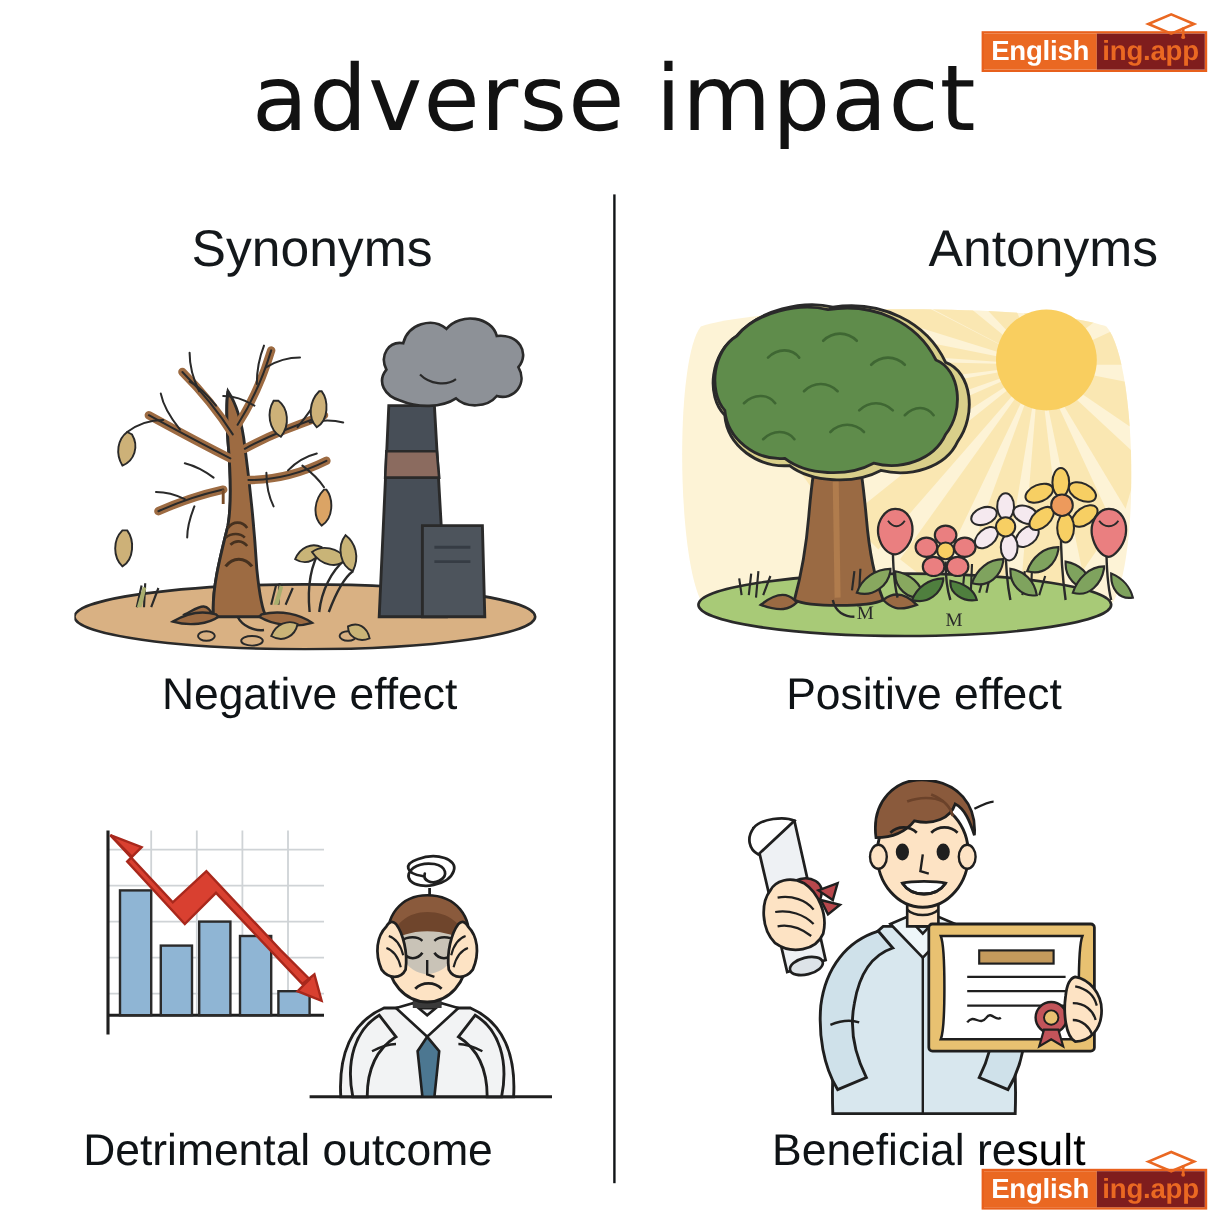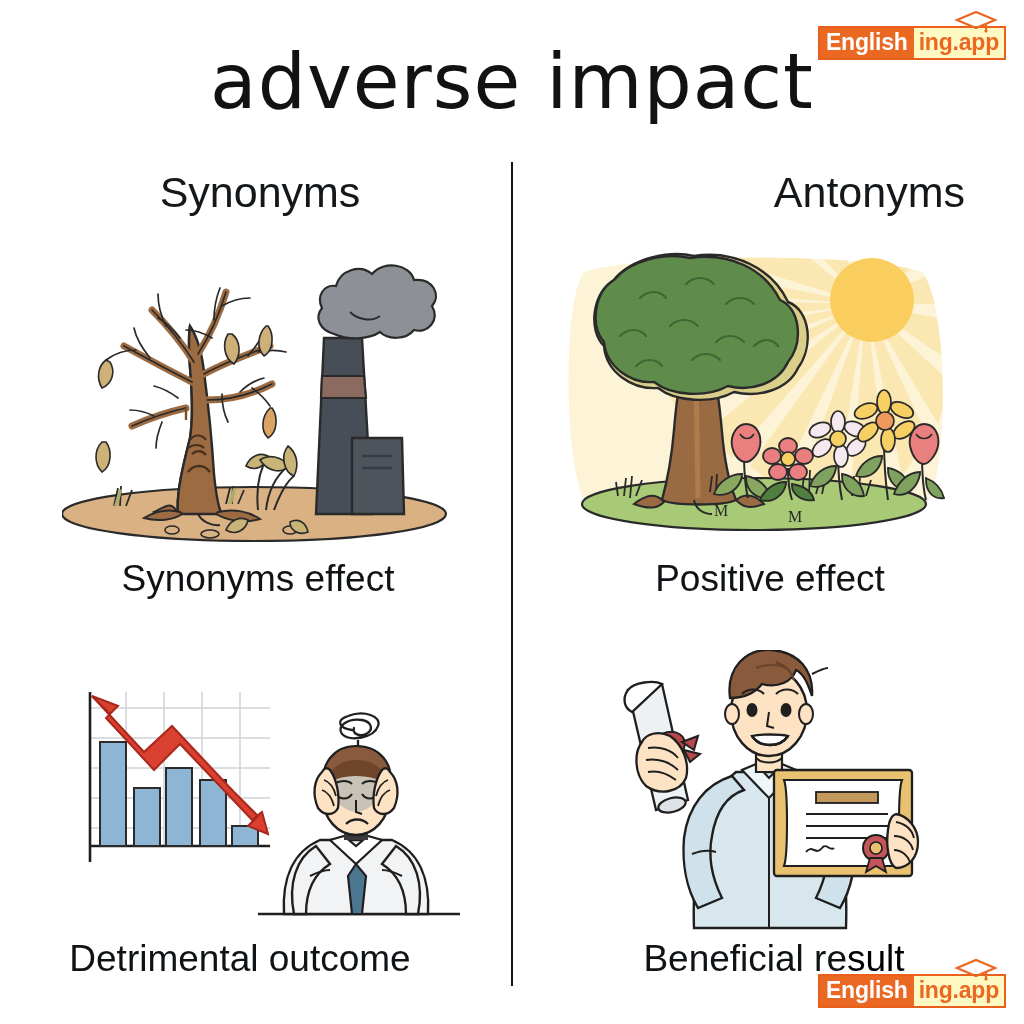--- a/index.html
+++ b/index.html
@@ -32,21 +32,21 @@
     line-height: 1;
     letter-spacing: 1px;
     color: #121212;
     font-family: "DejaVu Sans", sans-serif;
     font-weight: 400;
   }
 
   
   .col-head {
     position: absolute;
-    top: 168px;
+    top: 184px;
     font-size: 43px;
     color: #14181b;
     text-align: center;
     font-family: "Liberation Sans", sans-serif;
   }
   .col-head.left  { left: 60px;  width: 400px; }
   .col-head.right { left: 565px; width: 400px; text-align: right; }
 
   
   .divider {
@@ -92,21 +92,21 @@
   }
   .logo .seg-a {
     background: #ea6822;
     color: #ffffff;
     font-weight: bold;
     padding: 1px 6px 2px 6px;
     letter-spacing: -0.2px;
     font-family: "Liberation Sans", sans-serif;
   }
   .logo .seg-b {
-    background: #fef9c3;
+    background: #7f1d1d;
     color: #ea6822;
     font-weight: bold;
     padding: 1px 5px 2px 5px;
     letter-spacing: -0.2px;
     font-family: "Liberation Sans", sans-serif;
   }
   .logo-top    { right: 18px; top: 26px;  font-size: 23px; }
   .logo-bottom { right: 18px; top: 974px; font-size: 23px; }
   .cap-icon {
     position: absolute;
@@ -543,21 +543,21 @@
       <path d="M330 164 C342 166 352 178 352 192 C352 208 342 218 330 218
                C322 214 320 194 322 180 C323 170 326 165 330 164 Z" fill="#fde3c4" stroke="#1f1f1f" stroke-width="2.3"></path>
       <g fill="none" stroke="#1f1f1f" stroke-width="1.9">
         <path d="M330 172 C340 174 346 180 348 188"></path>
         <path d="M328 186 C338 186 345 192 347 200"></path>
         <path d="M328 200 C336 200 342 206 344 212"></path>
       </g>
     </svg>
   </div>
 
-  <div class="caption cap-r1l">Synonyms effect</div>
+  <div class="caption cap-r1l">Negative effect</div>
   <div class="caption cap-r1r">Positive effect</div>
   <div class="caption cap-r2l">Detrimental outcome</div>
   <div class="caption cap-r2r"><span>Beneficial re</span><span class="fade">sult</span></div>
 
   <div class="logo logo-top">
     <span class="seg-a">English</span>
     <span class="seg-b">ing.app</span>
     <svg class="cap-icon" viewBox="0 0 44 24">
       <path d="M3 11 L22 3 L41 11 L22 19 Z" fill="none" stroke="#ea6822" stroke-width="2.2"></path>
       <path d="M32 14 L32 22" fill="none" stroke="#ea6822" stroke-width="2.2"></path>

